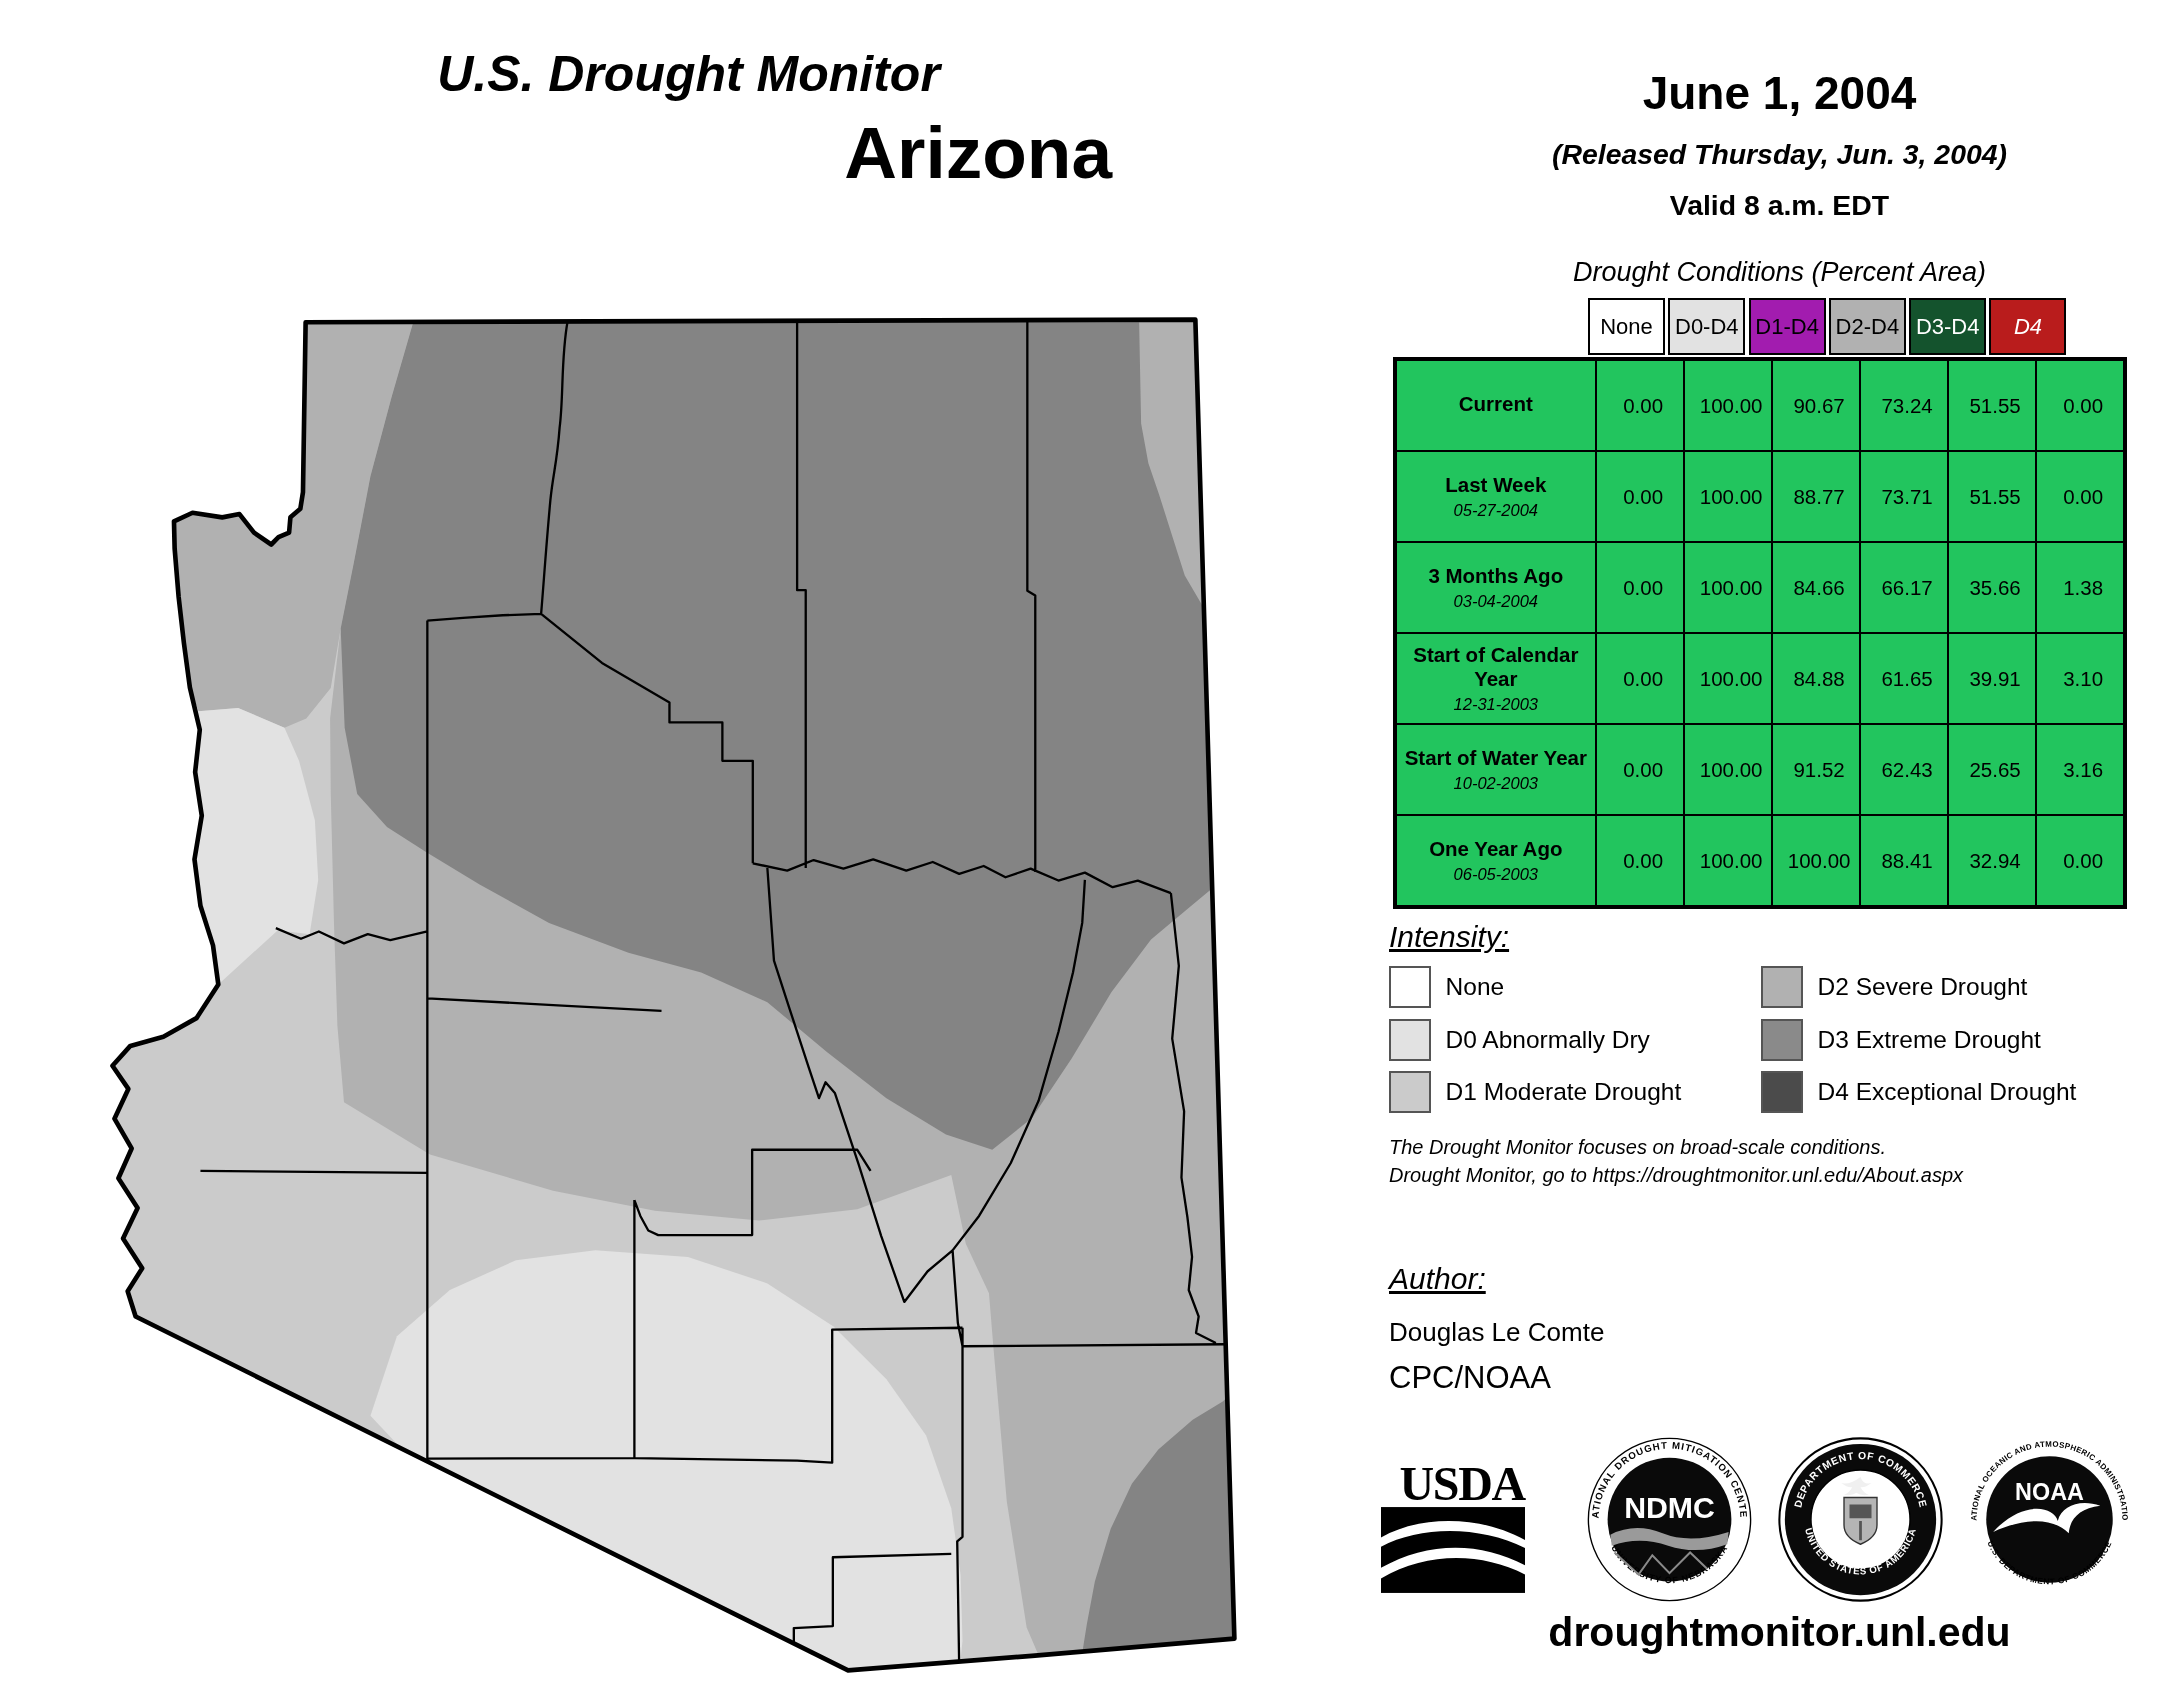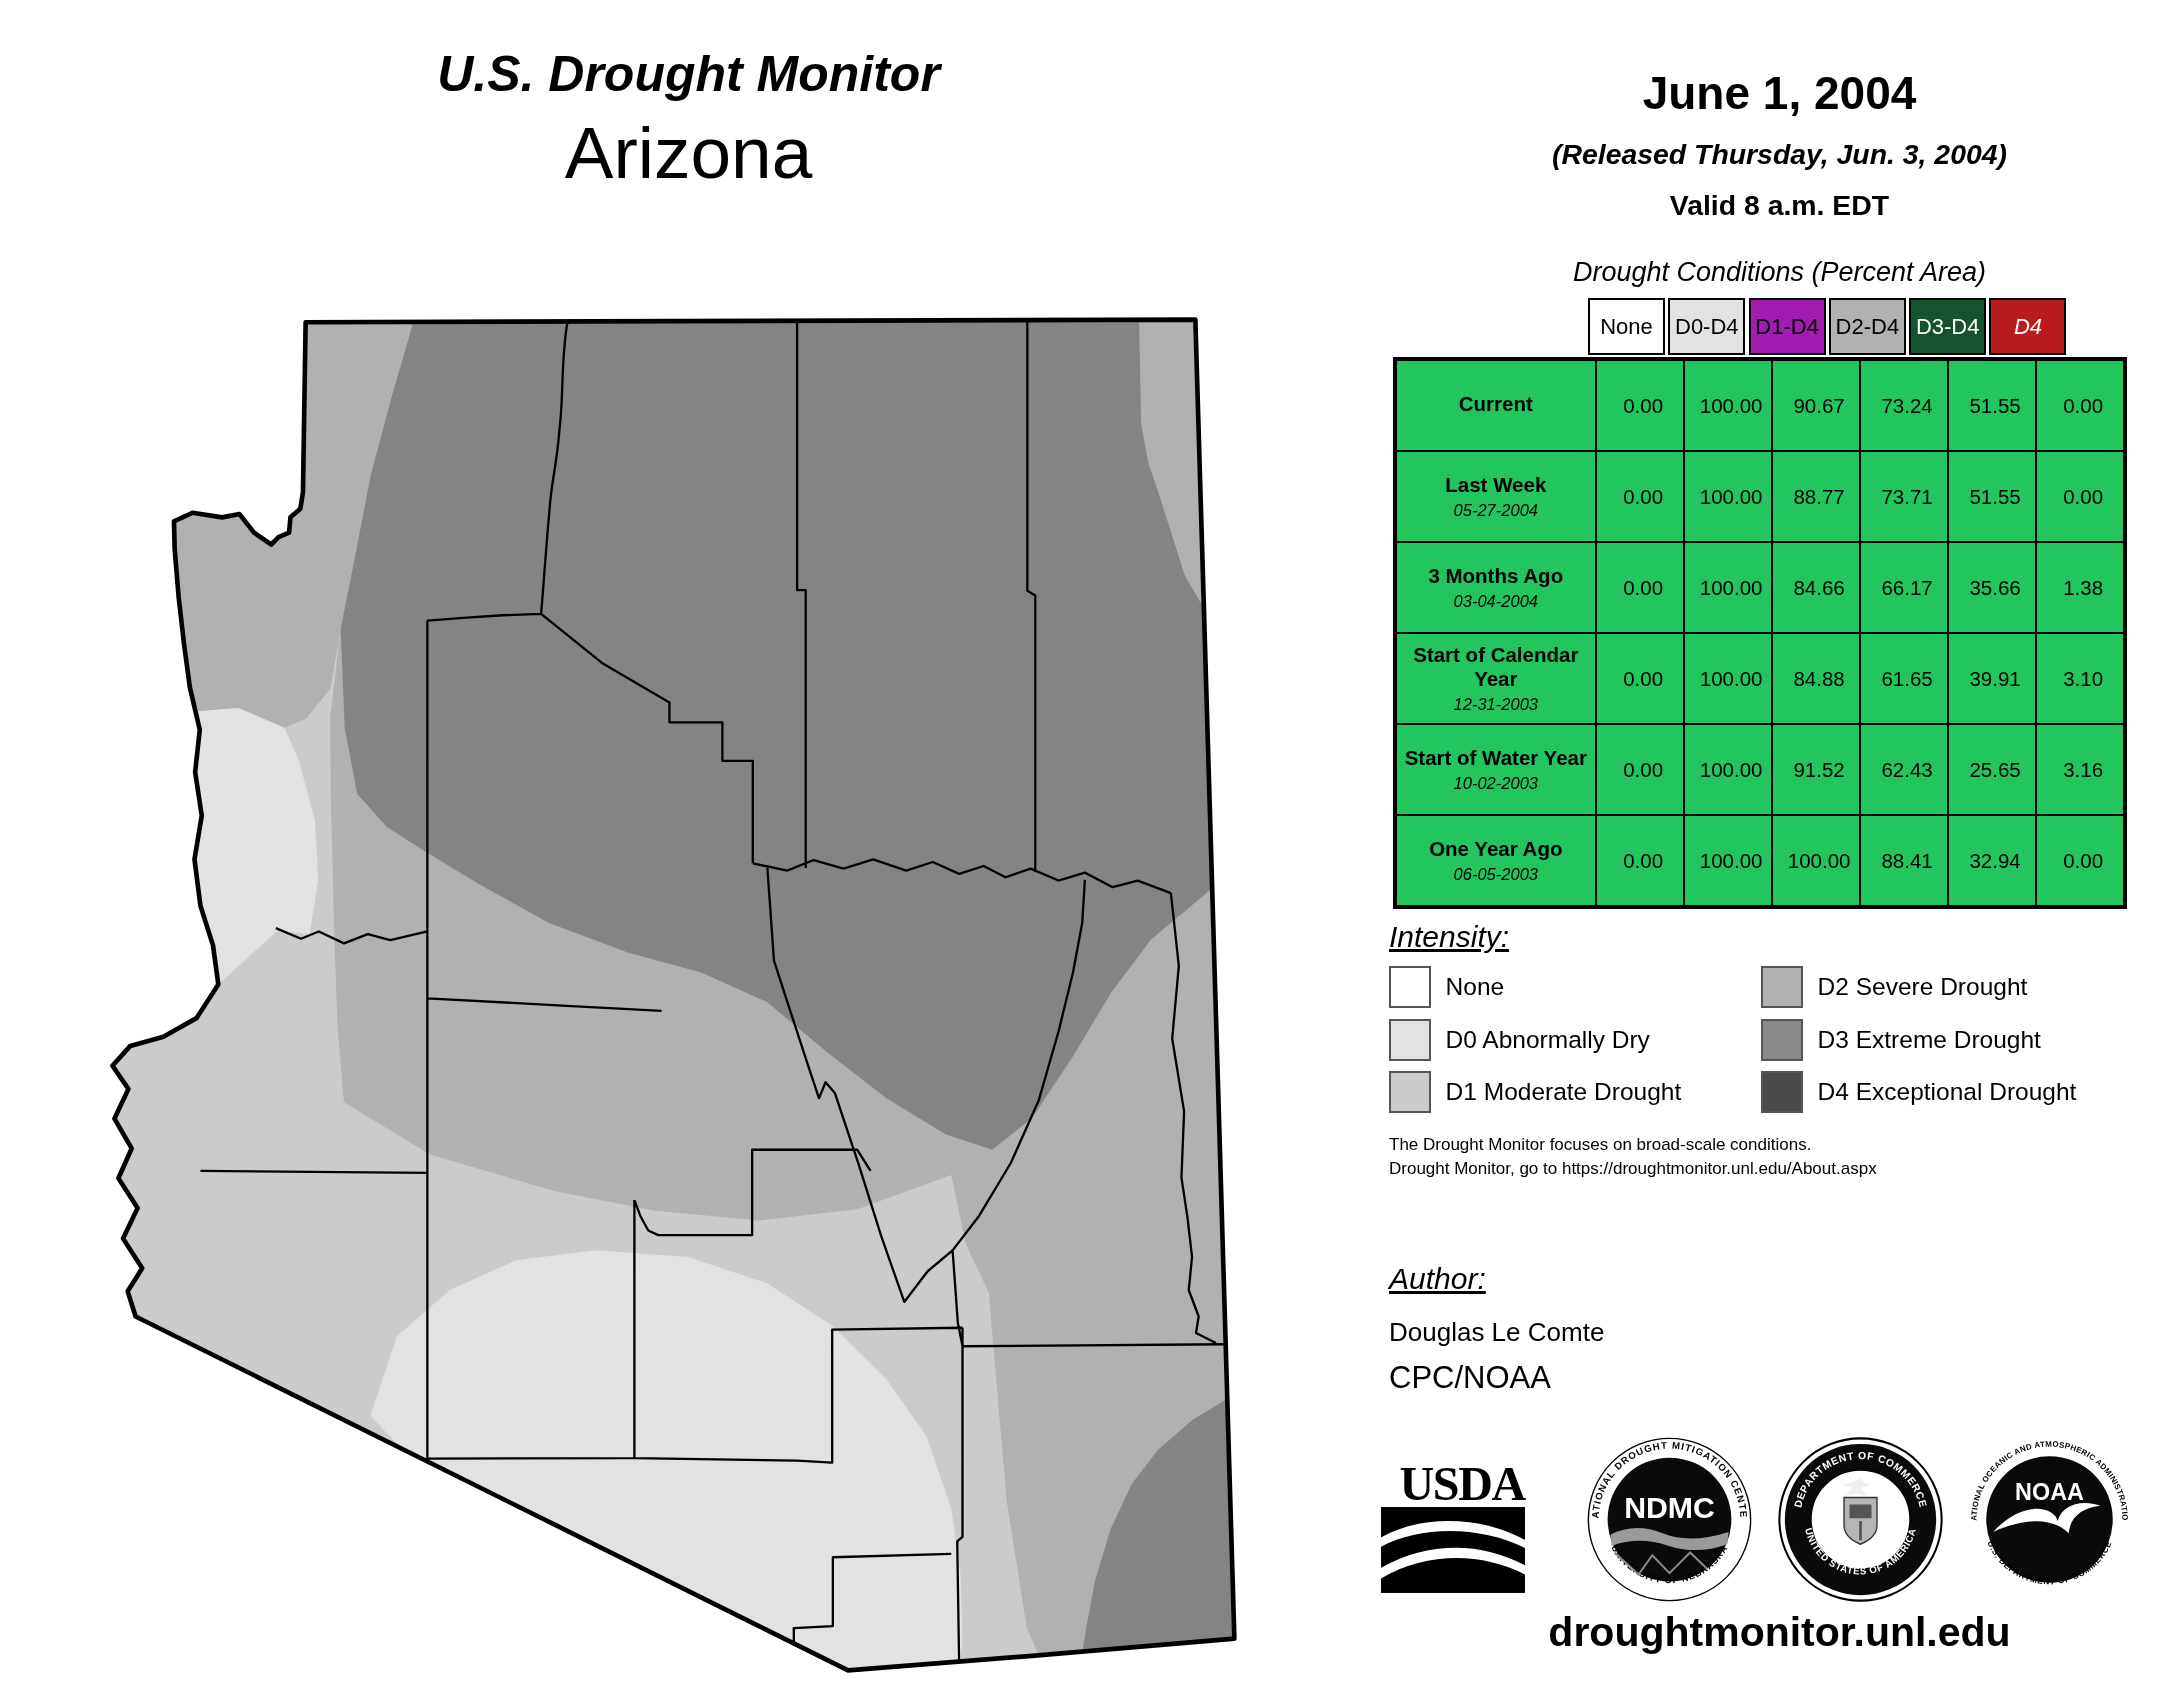--- a/index.html
+++ b/index.html
@@ -2,21 +2,21 @@
 <html style="font-size:10.6px"><head>
 <meta charset="utf-8">
 <style>
   html,body{margin:0;padding:0;background:#fff;}
   .page{position:relative;width:2183px;height:1687px;background:#fff;overflow:hidden;
         font-family:"Liberation Sans",sans-serif;color:#000;}
   .abs{position:absolute;}
   .ctr{text-align:center;}
   
   .t1{left:265px;top:45px;width:847px;font-size:50px;font-weight:bold;font-style:italic;}
-  .t2{left:265px;top:111px;width:847px;font-size:73px;font-weight:normal;}
+  .t2{left:265px;top:111px;width:847px;font-size:73px;font-weight:bold;text-align:right;}
   .rcol{left:1422px;width:715px;}
   .d1{top:66px;font-size:46px;font-weight:bold;}
   .d2{top:138px;font-size:28.4px;font-weight:bold;font-style:italic;}
   .d3{top:189px;font-size:28.4px;font-weight:bold;}
   .ttl{top:257px;font-size:27px;font-style:italic;}
   
   .hband{left:1588px;top:298px;display:flex;gap:3.3px;}
   .hcell{width:73px;height:53px;border:2.6px solid #000;display:flex;align-items:center;justify-content:center;
          font-size:22px;}
   .hcell.lt{color:#fff;}
@@ -28,21 +28,21 @@
   .rl{font-size:20.5px;font-weight:bold;line-height:1.15;}
   .rd{font-size:16.5px;font-style:italic;margin-top:4px;}
   
   .ihead{left:1389px;top:920px;font-size:30px;font-style:italic;text-decoration:underline;}
   .lcol{display:flex;flex-direction:column;gap:10.6px;}
   .lc1{left:1389px;top:966px;}
   .lc2{left:1761px;top:966px;}
   .litem{display:flex;align-items:center;}
   .sw{width:38px;height:38px;border:2.6px solid #555;}
   .ltxt{font-size:24.5px;margin-left:14.6px;white-space:nowrap;}
-  .disc{left:1389px;top:1133px;width:781px;font-size:17px;line-height:1.42;}
+  .disc{left:1389px;top:1133px;width:781px;font-size:20px;font-style:italic;line-height:1.42;}
   .ahead{left:1389px;top:1262px;font-size:30px;font-style:italic;text-decoration:underline;}
   .aname{left:1389px;top:1317px;font-size:26px;}
   .aorg{left:1389px;top:1360px;font-size:31px;}
   
   .usda{left:1381px;top:1461px;width:144px;text-align:right;}
   .usda .word{font-family:"Liberation Serif",serif;font-weight:bold;font-size:48px;letter-spacing:-1.3px;line-height:.95;}
   .url{top:1609px;font-size:41px;font-weight:bold;}
 </style>
 </head>
 <body>

